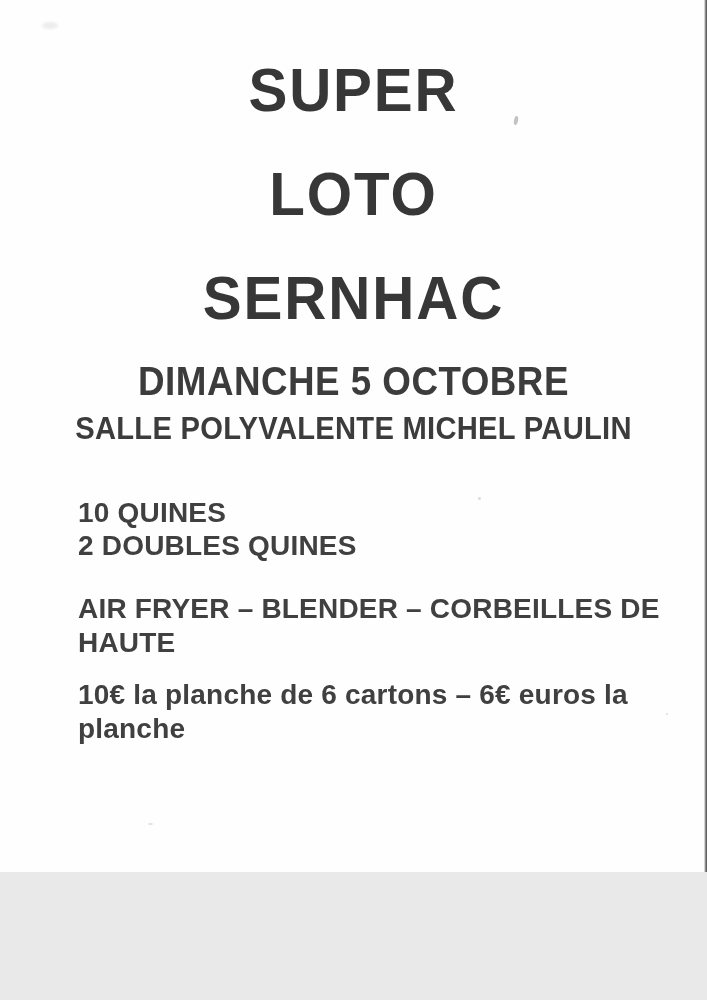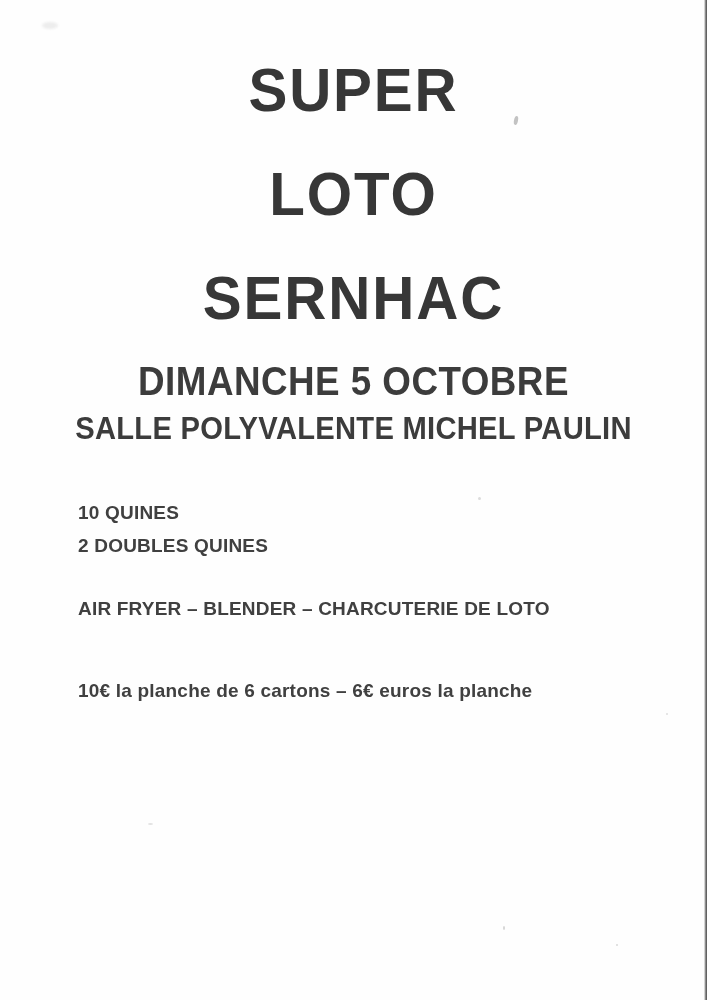--- a/index.html
+++ b/index.html
@@ -3,21 +3,21 @@
 <meta charset="utf-8">
 <style>
   html, body {
     margin: 0;
     padding: 0;
     background: #e9e9e9;
   }
   .page {
     position: relative;
     width: 707px;
-    height: 1000px;
+    height: 872px;
     margin: 0 auto;
     background: #fefefe;
     overflow: hidden;
     color: #3a3a3a;
     font-family: "Liberation Sans", "DejaVu Sans", sans-serif;
     font-weight: bold;
     -webkit-font-smoothing: antialiased;
   }
   
   .title {
@@ -46,36 +46,36 @@
     font-size: 31px;
     line-height: 42px;
     letter-spacing: 0.3px;
     color: #3c3c3c;
     transform: scaleX(0.94);
     transform-origin: 50% 0;
   }
   
   .content {
     margin: 46px 30px 0 78px;
-    font-size: 19px;
+    font-size: 28px;
     color: #404040;
   }
   .prize-list div {
     line-height: 33px;
     letter-spacing: 0.2px;
   }
   .para {
     margin-top: 30px;
   }
   .para div {
     line-height: 34px;
     letter-spacing: 0.2px;
   }
   .pricing {
-    margin-top: 48px;
+    margin-top: 18px;
   }
   
   .scan-edge {
     position: absolute;
     top: 0;
     right: 0;
     width: 3px;
     height: 100%;
     background: linear-gradient(to right, rgba(150,150,150,0), #9a9a9a 40%, #4c4c4c);
   }
@@ -108,21 +108,21 @@
   <div class="venue-line">SALLE POLYVALENTE MICHEL PAULIN</div>
 
   <div class="content">
 
     <div class="prize-list">
       <div>10 QUINES</div>
       <div>2 DOUBLES QUINES</div>
     </div>
 
     <div class="para">
-      <div>AIR FRYER – BLENDER – CHARCUTERIE DE LOTO</div>
+      <div>AIR FRYER – BLENDER – CORBEILLES DE HAUTE</div>
     </div>
 
     <div class="para pricing">
       <div>10€ la planche de 6 cartons – 6€ euros la planche</div>
     </div>
 
   </div>
 
   <div class="scan-edge"></div>
   <div class="speck speck-1"></div>

